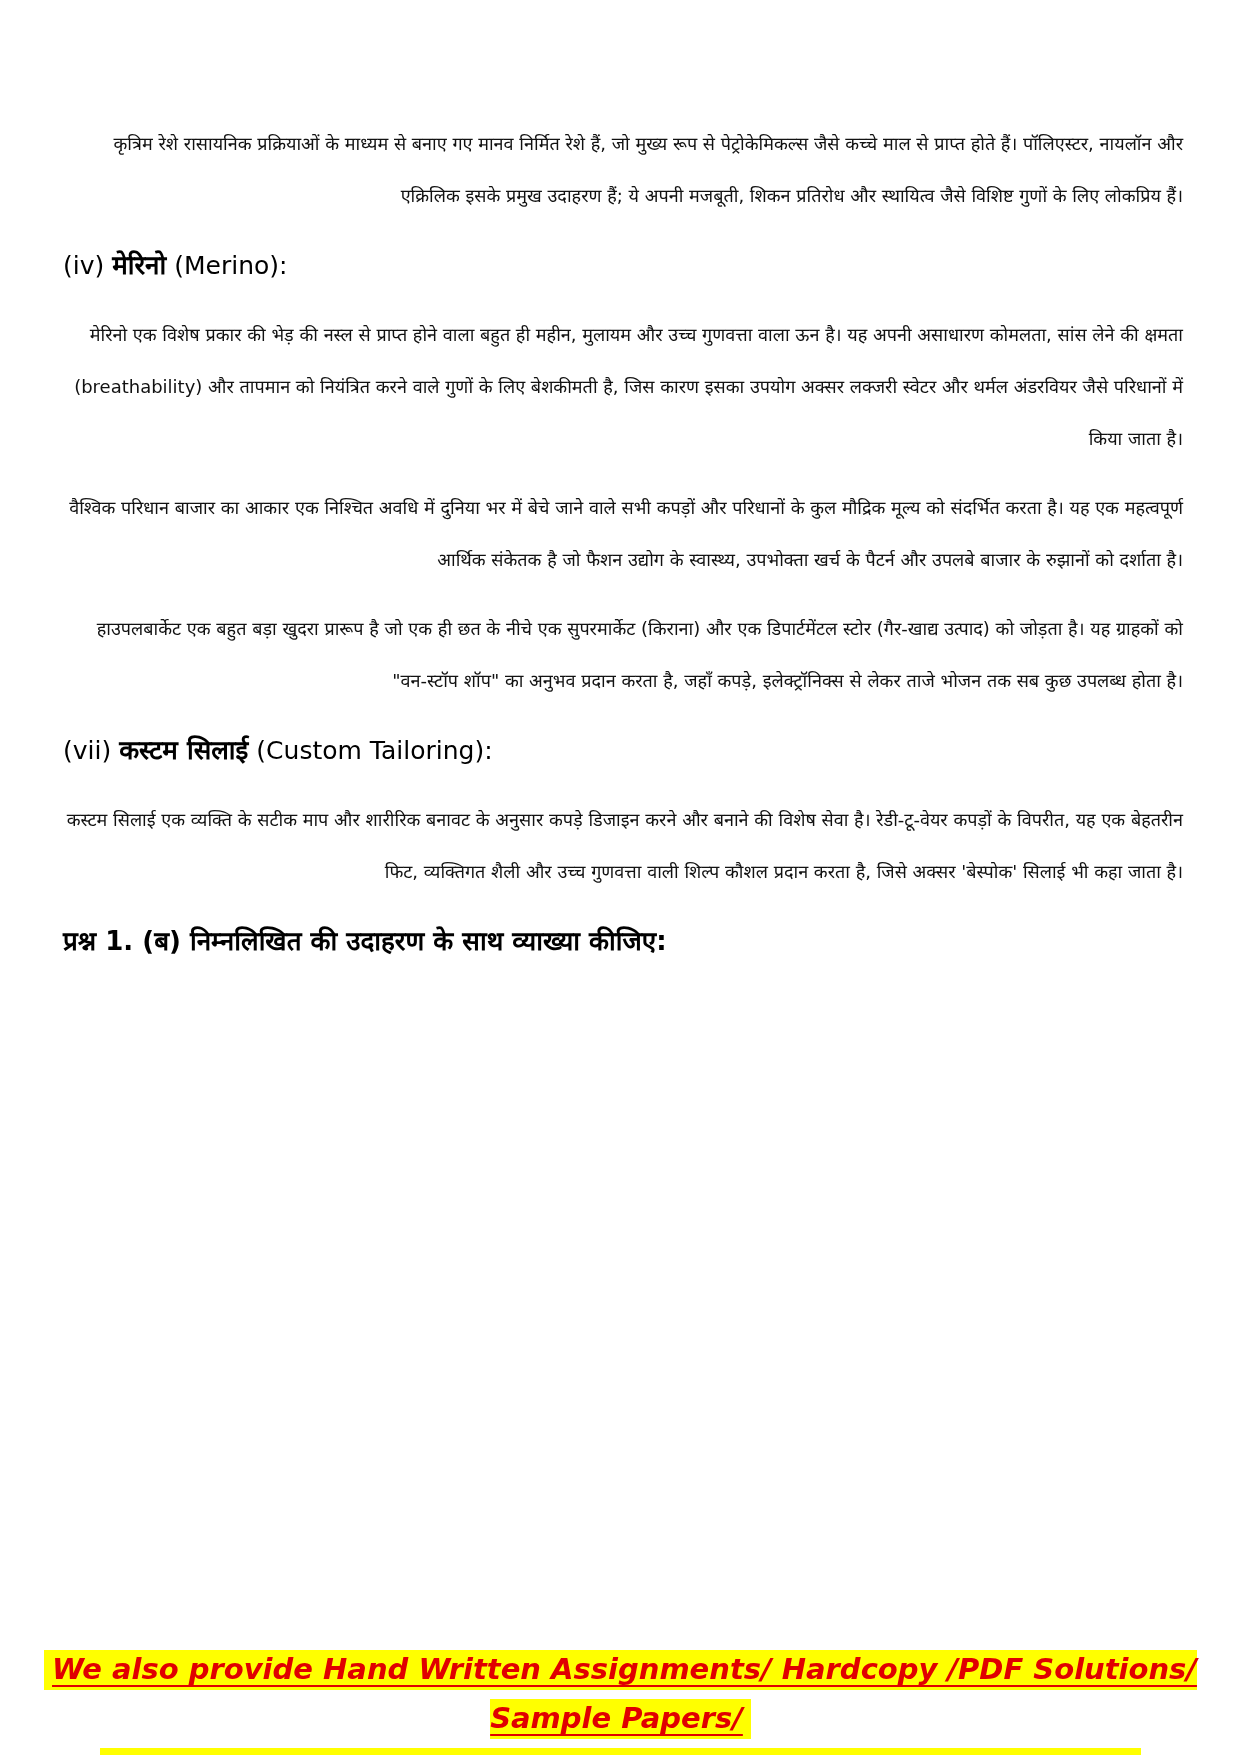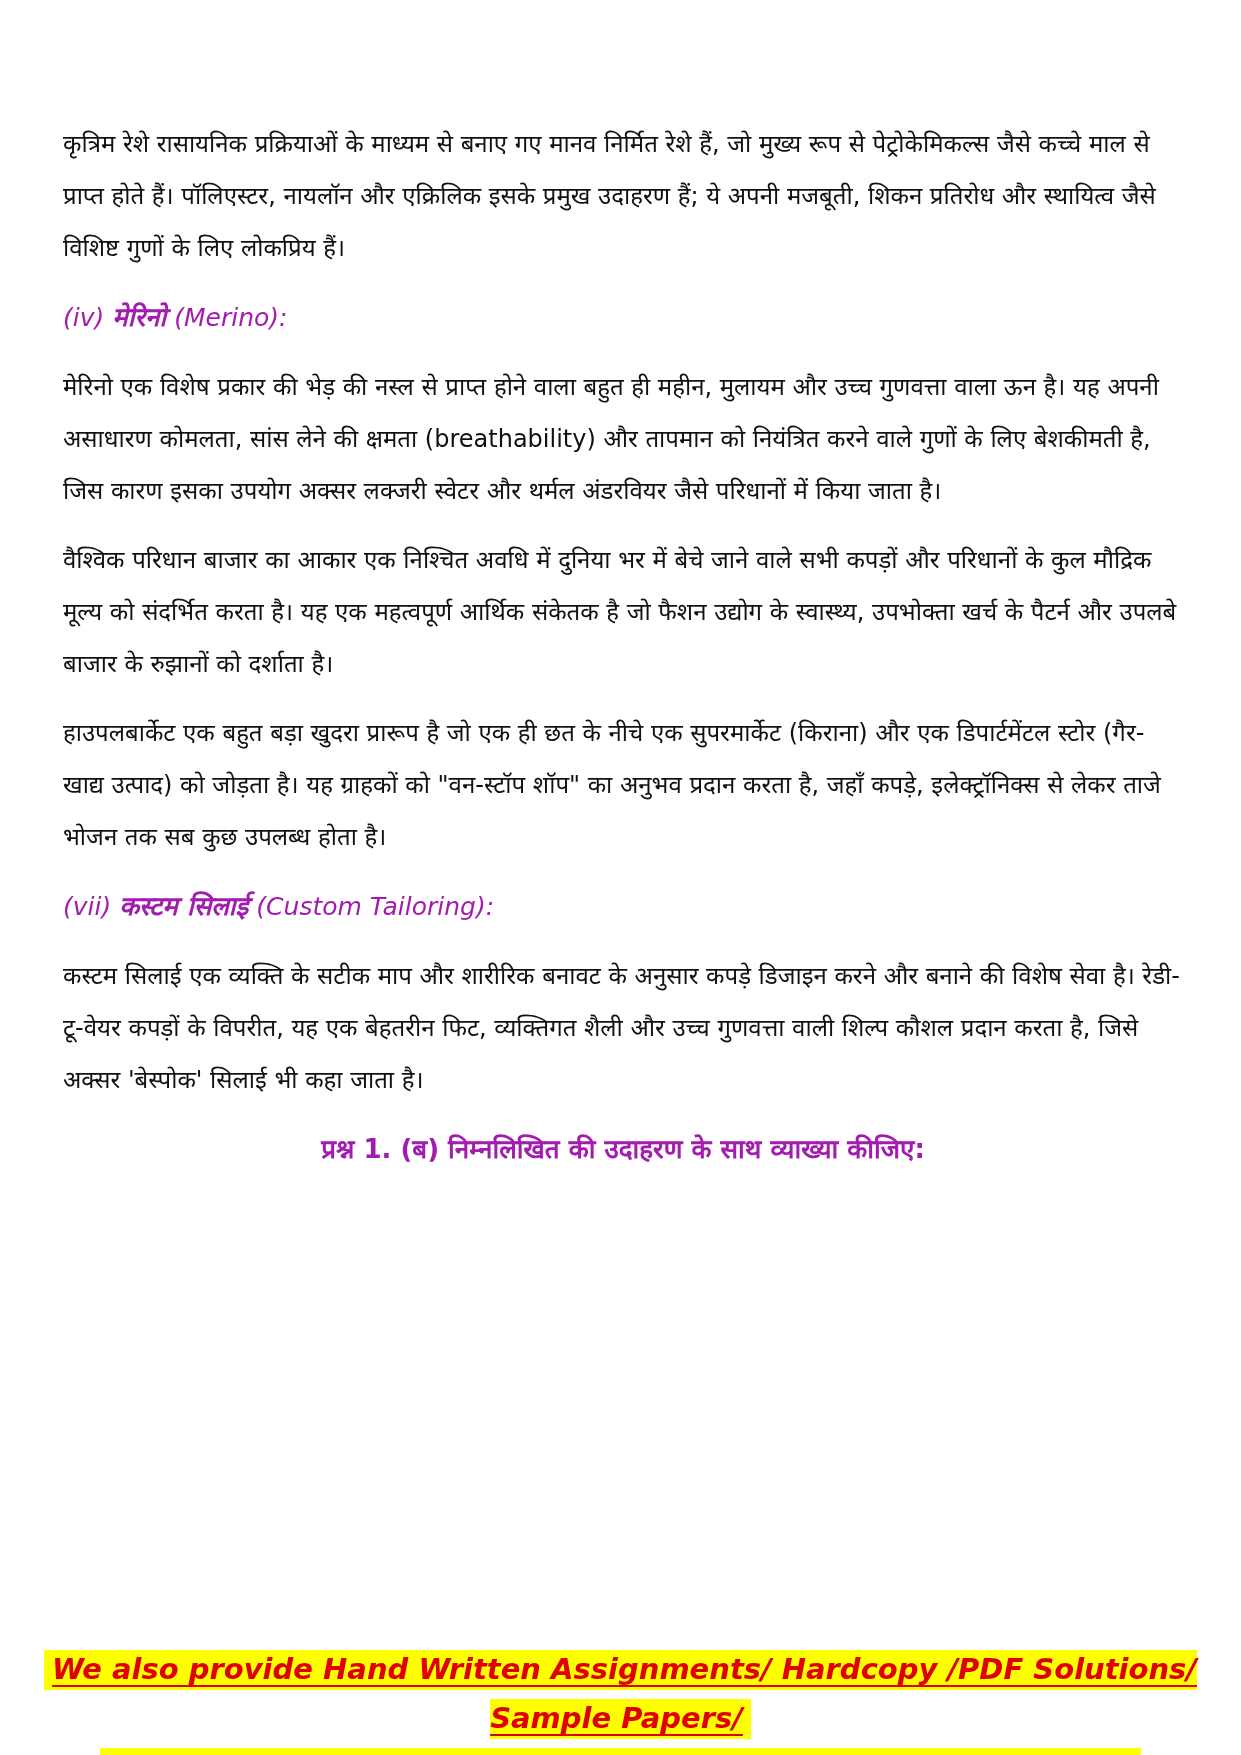--- a/index.html
+++ b/index.html
@@ -18,48 +18,46 @@
     color: #111111;
     box-sizing: border-box;
   }
   .content {
     position: absolute;
     top: 118px;
     left: 63px;
     right: 58px;
   }
   .body-text {
-    font-size: 24px;
+    font-size: 18px;
     line-height: 52px;
     margin: 0 0 17px 0;
     color: #111111;
-    text-align: left;
+    text-align: right;
   }
   .heading-line {
     font-size: 26px;
     line-height: 52px;
     margin: 0 0 17px 0;
-    color: #a21caf;
-    font-style: italic;
+    color: #000000;
   }
   .heading-line .h-prefix,
   .heading-line .h-english {
     font-weight: 400;
     font-size: 25px;
   }
   .heading-line .h-hindi {
     font-weight: 700;
   }
   .question-heading {
     font-size: 26px;
     line-height: 52px;
     font-weight: 700;
     margin: 0 0 17px 0;
-    color: #a21caf;
-    text-align: center;
+    color: #000000;
   }
   .footer-banner {
     position: absolute;
     left: 0;
     right: 0;
     top: 1645px;
     text-align: center;
     font-size: 29px;
     line-height: 49px;
     font-weight: 700;

